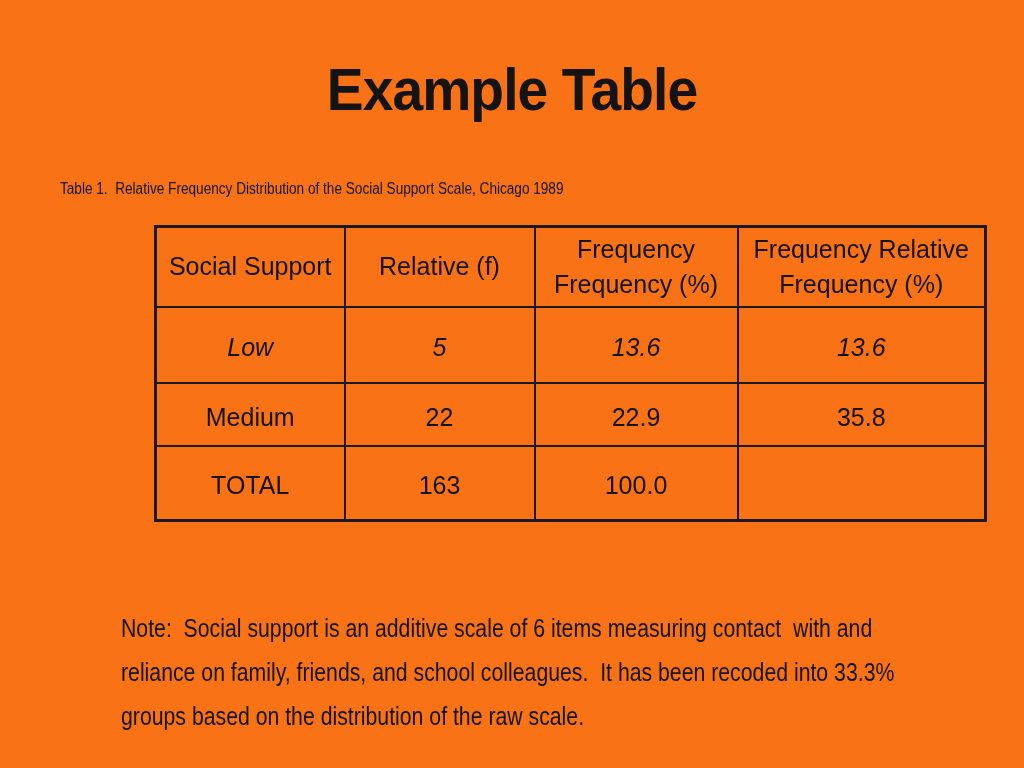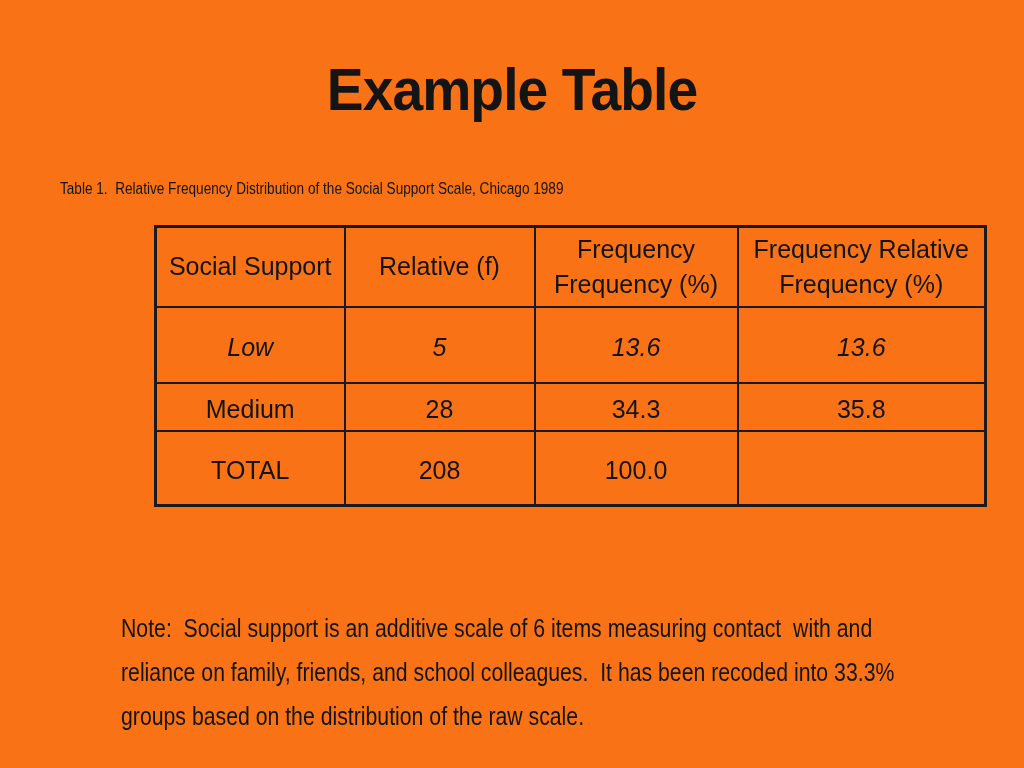--- a/index.html
+++ b/index.html
@@ -67,21 +67,21 @@
     border: 2px solid #1a1a1a;
     padding: 0;
     font-weight: normal;
     text-align: center;
     vertical-align: middle;
     overflow: hidden;
   }
   .freq-table { border: 3px solid #1a1a1a; }
   tr.r-header { height: 80px; }
   tr.r-0 { height: 76px; font-style: italic; }
-  tr.r-1 { height: 48px; }
+  tr.r-1 { height: 63px; }
   tr.r-2 { height: 65px; }
   tr.r-3 { height: 75px; }
   .th-social {
     text-align: left;
     vertical-align: bottom;
     padding: 0 0 9px 8px;
   }
   .th-freq { padding-top: 8px; }
   .th-twoline div { line-height: 35px; }
   .freq-table tbody td { padding-top: 6px; }
@@ -137,27 +137,27 @@
     </thead>
     <tbody>
       <tr class="r-0">
         <td>Low</td>
         <td>5</td>
         <td>13.6</td>
         <td>13.6</td>
       </tr>
       <tr class="r-1">
         <td>Medium</td>
-        <td>28</td>
-        <td>34.3</td>
+        <td>22</td>
+        <td>22.9</td>
         <td>35.8</td>
       </tr>
       <tr class="r-3">
         <td>TOTAL</td>
-        <td>208</td>
+        <td>163</td>
         <td>100.0</td>
         <td></td>
       </tr>
     </tbody>
   </table>
 
   <div class="note">
     <span class="note-line">Note:  Social support is an additive scale of 6 items measuring contact  with and</span>
     <span class="note-line">reliance on family, friends, and school colleagues.  It has been recoded into 33.3%</span>
     <span class="note-line">groups based on the distribution of the raw scale.</span>

